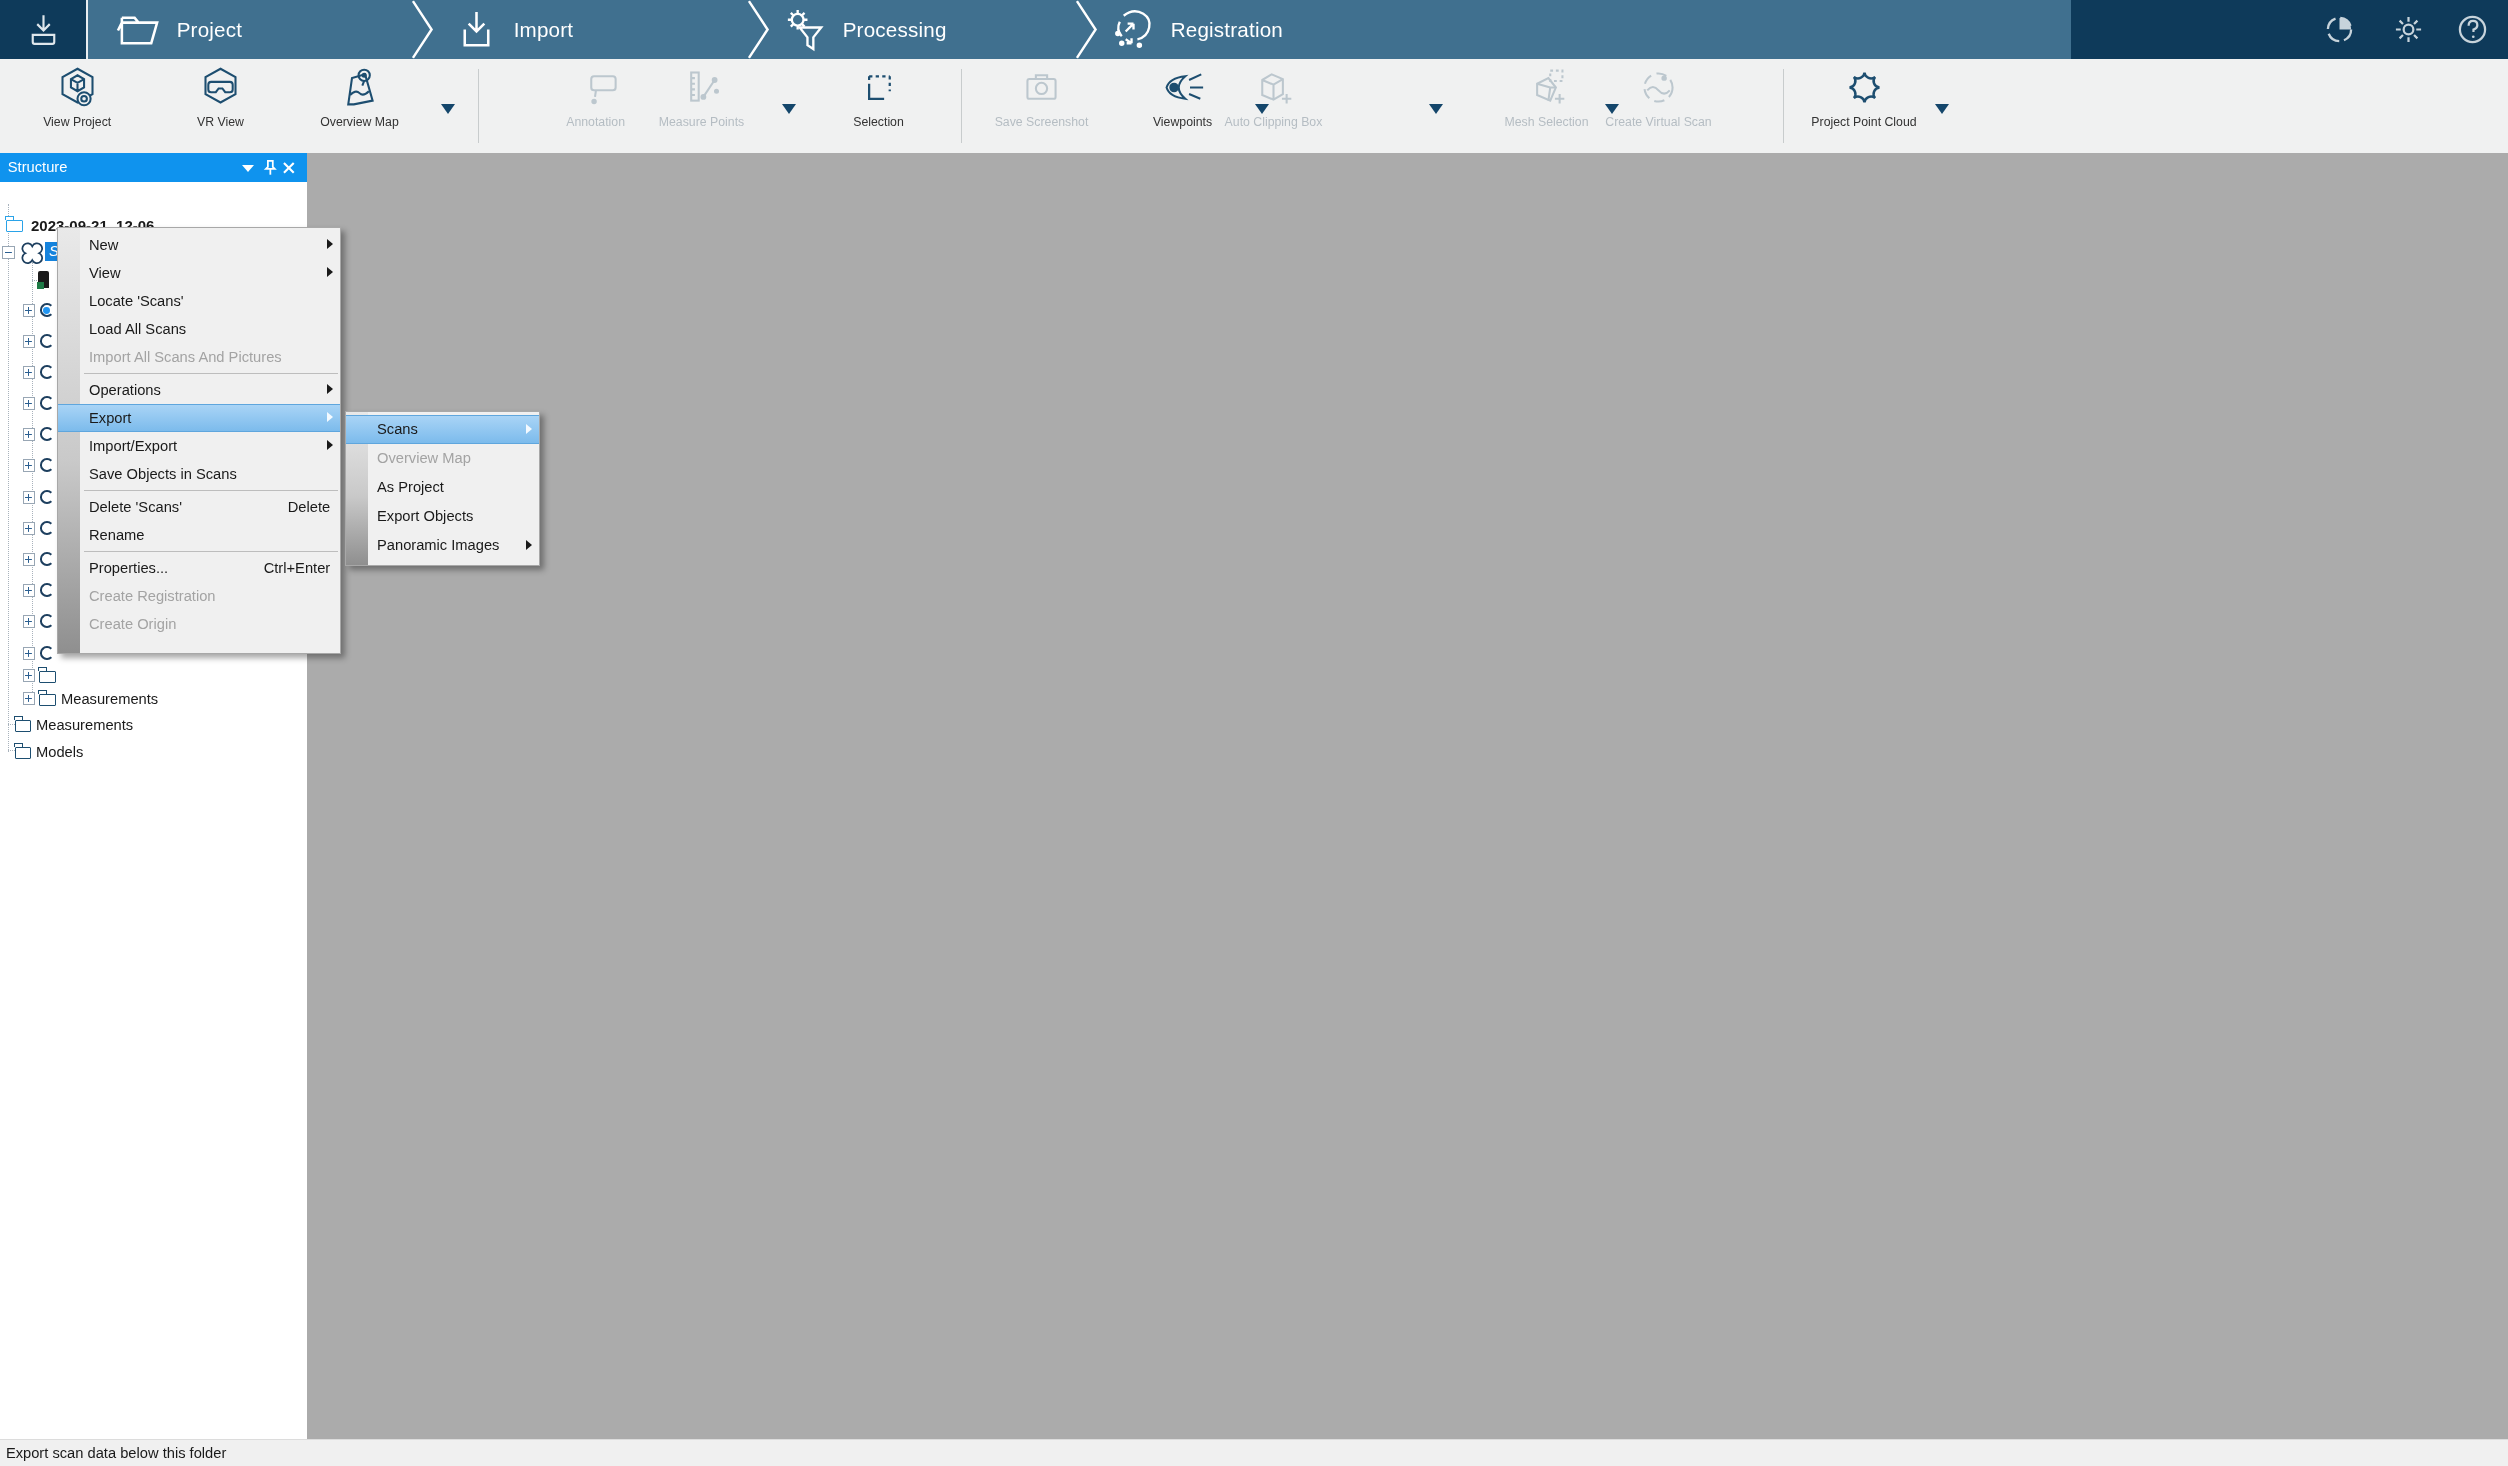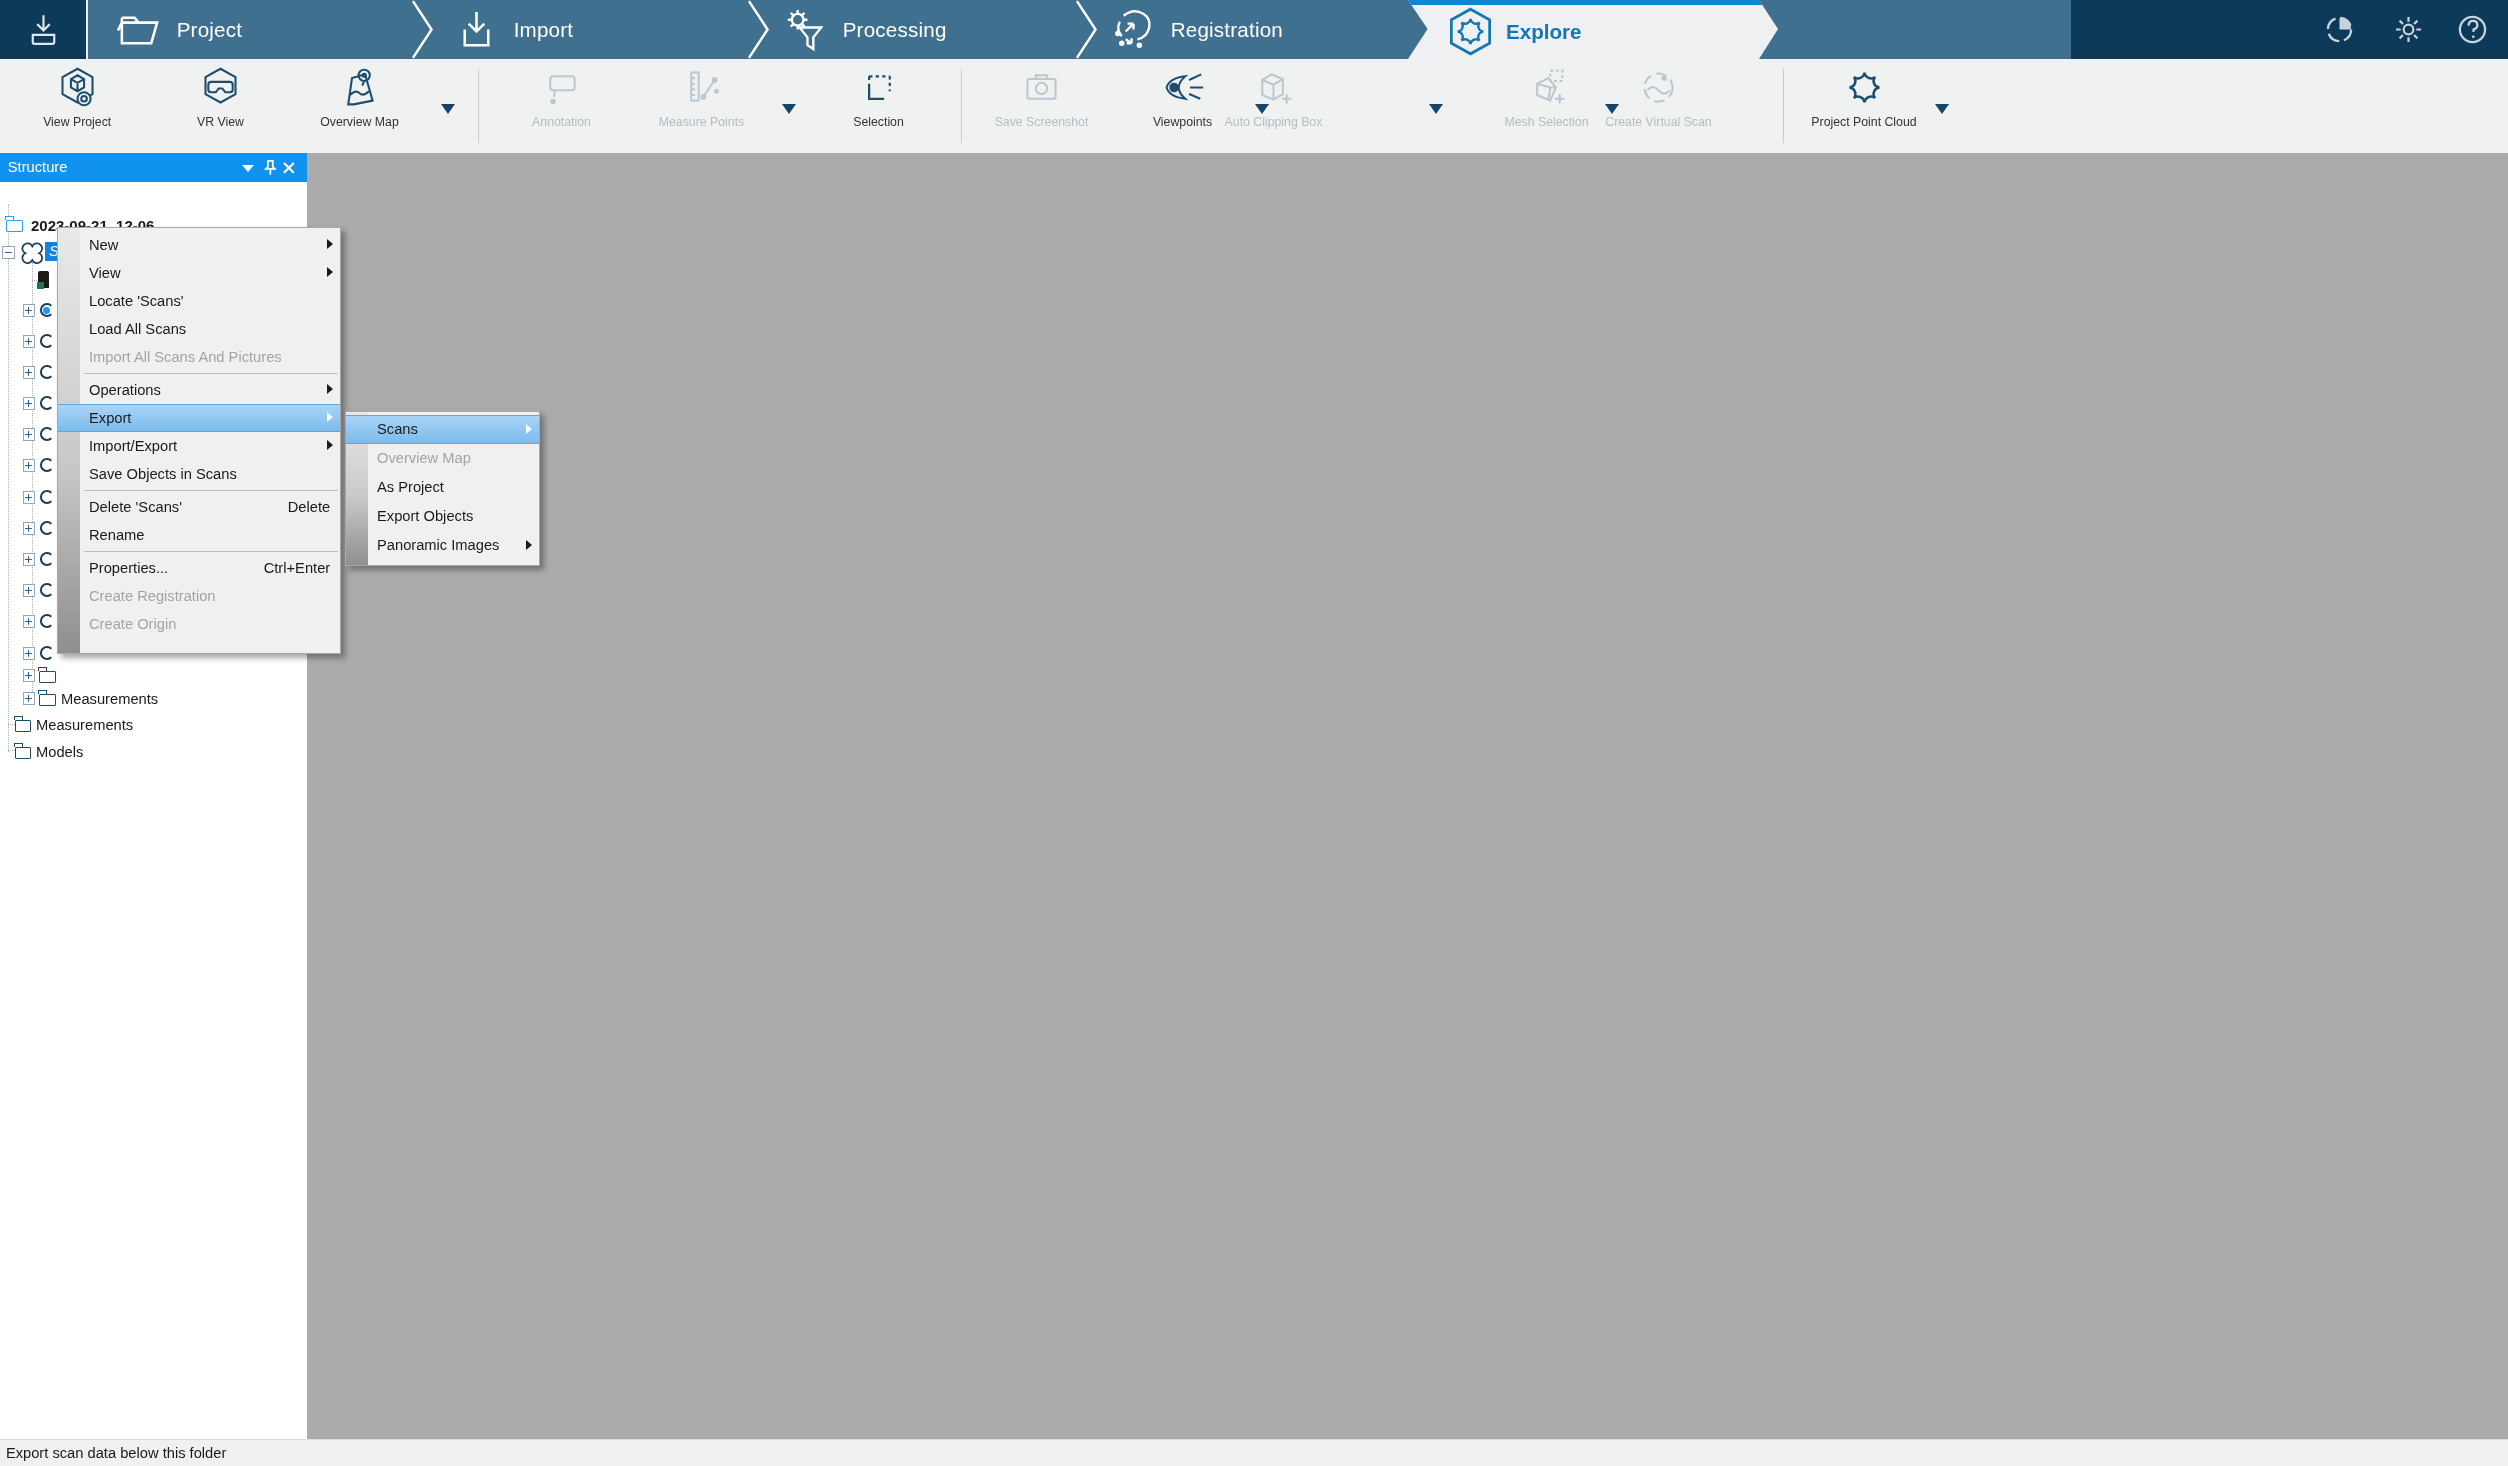--- a/index.html
+++ b/index.html
@@ -155,32 +155,20 @@
           <path d="M16 26 l8 -8 M24 18 h-6 M24 18 v6"></path>
           <path d="M16 34 l6 4 M22 38 h-5 M22 38 v-5"></path>
           <circle cx="12" cy="38" r="1.6" fill="currentColor"></circle>
           <circle cx="30" cy="40" r="1.6" fill="currentColor"></circle>
           <circle cx="8" cy="28" r="1.6" fill="currentColor"></circle>
         </svg>
       </span>
       <span class="tlbl">Registration</span>
     </div>
 
-    <div class="tab-active">
-      <div class="blue-line"></div>
-      <span class="ticon">
-        <svg width="51" height="51" viewBox="0 0 48 48" fill="none" stroke="currentColor" stroke-width="2.6">
-          <polygon points="24,3 42,13 42,35 24,45 6,35 6,13"></polygon>
-          <path d="M36,24 A5.2,5.2 0 0 0 32.5,32.5 A5.2,5.2 0 0 0 24,36 A5.2,5.2 0 0 0 15.5,32.5
-                   A5.2,5.2 0 0 0 12,24 A5.2,5.2 0 0 0 15.5,15.5 A5.2,5.2 0 0 0 24,12
-                   A5.2,5.2 0 0 0 32.5,15.5 A5.2,5.2 0 0 0 36,24 Z" stroke-width="2.2"></path>
-        </svg>
-      </span>
-      <span class="tlbl">Explore</span>
-    </div>
 
     <div class="rtab" style="left:2086px;">
       <span class="ticon">
         <svg width="47" height="47" viewBox="0 0 48 48" fill="none" stroke="currentColor" stroke-width="2.6">
           <path d="M24 30 v-20 M16 16 l8 -8 8 8"></path>
           <path d="M12 24 v16 h24 v-16"></path>
         </svg>
       </span>
       <span class="tlbl">Export</span>
     </div>
@@ -241,21 +229,21 @@
           <circle cx="29" cy="11" r="1.6" fill="currentColor"></circle>
           <path d="M29 17 l-2 5"></path>
         </svg>
       </span>
       <span class="tlabel">Overview Map</span>
     </div>
     <div class="tarrow" style="left:441px;"></div>
 
     <div class="tsep" style="left:478px;"></div>
 
-    <div class="tbtn disabled" style="left:498px;">
+    <div class="tbtn disabled" style="left:498px;text-align:right;">
       <span class="icn">
         <svg width="45" height="45" viewBox="0 0 48 48" fill="none" stroke="currentColor" stroke-width="2.2">
           <rect x="12" y="12" width="26" height="15" rx="3"></rect>
           <path d="M17 27 l-1 7"></path>
           <circle cx="15" cy="39" r="1.8" fill="currentColor"></circle>
         </svg>
       </span>
       <span class="tlabel">Annotation</span>
     </div>
 

